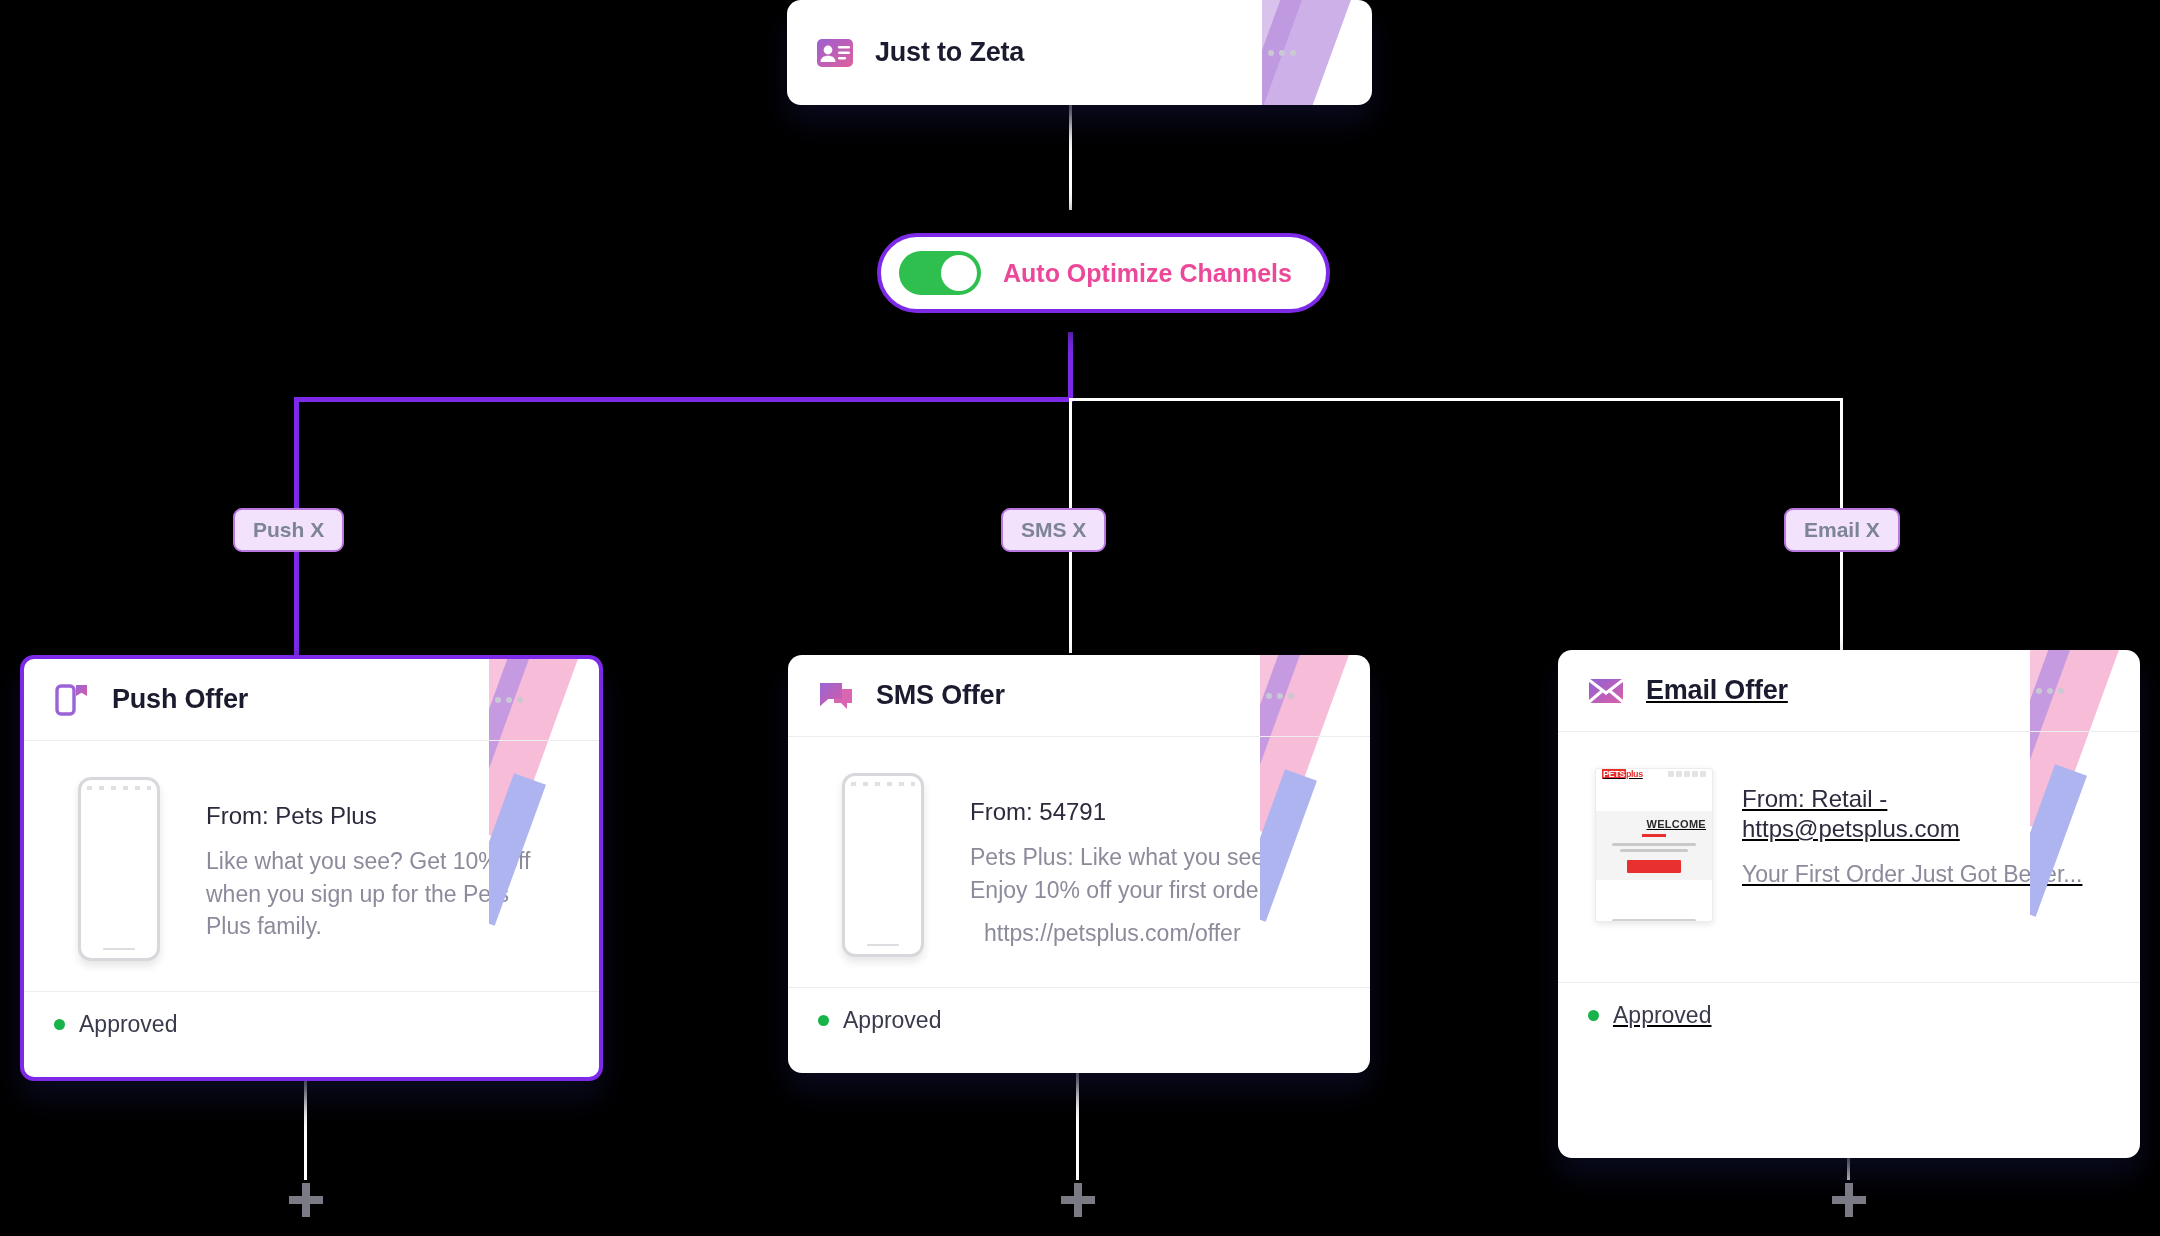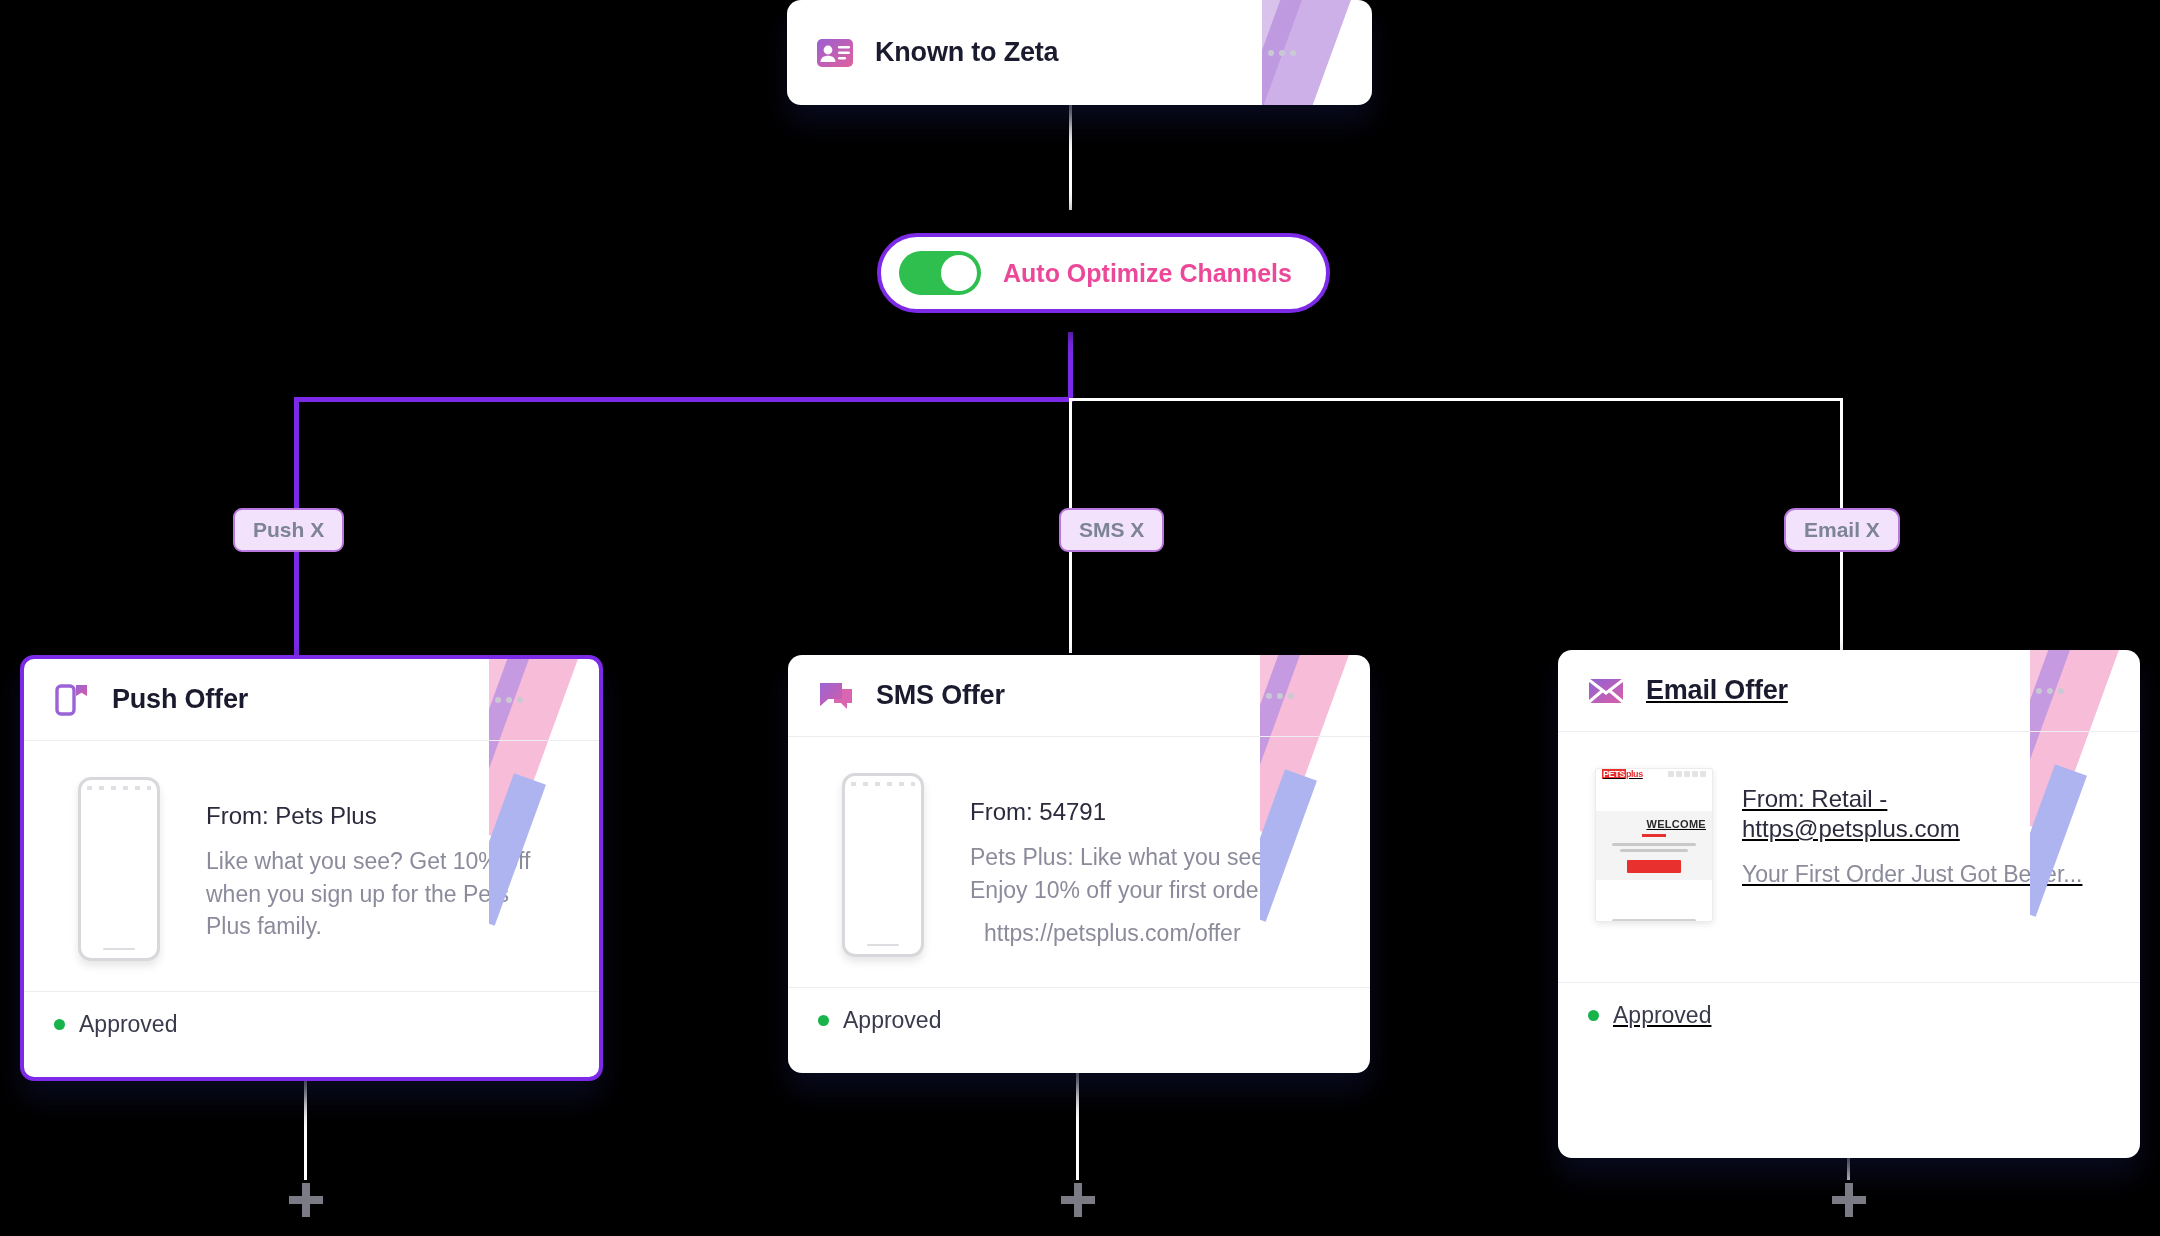--- a/index.html
+++ b/index.html
@@ -290,43 +290,43 @@
           </linearGradient>
             </defs>
           <rect x="2" y="6" width="36" height="28" rx="5" fill="url(#gContact)"></rect>
           <circle cx="13" cy="17" r="4.4" fill="#fff"></circle>
           <path d="M5.5 29c0-4.2 3.4-6.2 7.5-6.2s7.5 2 7.5 6.2z" fill="#fff"></path>
           <rect x="23" y="13" width="12" height="2.6" rx="1.3" fill="#fff"></rect>
           <rect x="23" y="18.5" width="12" height="2.6" rx="1.3" fill="#fff"></rect>
           <rect x="23" y="24" width="8" height="2.6" rx="1.3" fill="#fff"></rect>
         </svg>
       </span>
-      <span class="card-title">Known to Zeta</span>
+      <span class="card-title">Just to Zeta</span>
       <span class="kebab">
           <i></i>
           <i></i>
           <i></i>
         </span>
     </div>
   </div>
 
   <div class="toggle-pill" style="left:877px; top:233px;">
     <span class="switch">
       <span class="knob"></span>
     </span>
     <span class="toggle-label">Auto Optimize Channels</span>
   </div>
 
   <div class="chip" style="left:233px; top:508px;">
     <span>Push X</span>
   </div>
-  <div class="chip" style="left:1059px; top:508px;">
+  <div class="chip" style="left:1001px; top:508px;">
     <span>SMS X</span>
   </div>
-  <div class="chip" style="left:1784px; top:508px;border-radius:11px;">
+  <div class="chip" style="left:1784px; top:508px;">
     <span>Email X</span>
   </div>
 
   <div class="card selected has-body" style="left:20px; top:655px; width:575px; height:418px;">
     <div class="ribbon">
       <span class="s1"></span>
         <span class="s2"></span>
         <span class="s3"></span>
         <span class="s4"></span>
     </div>

